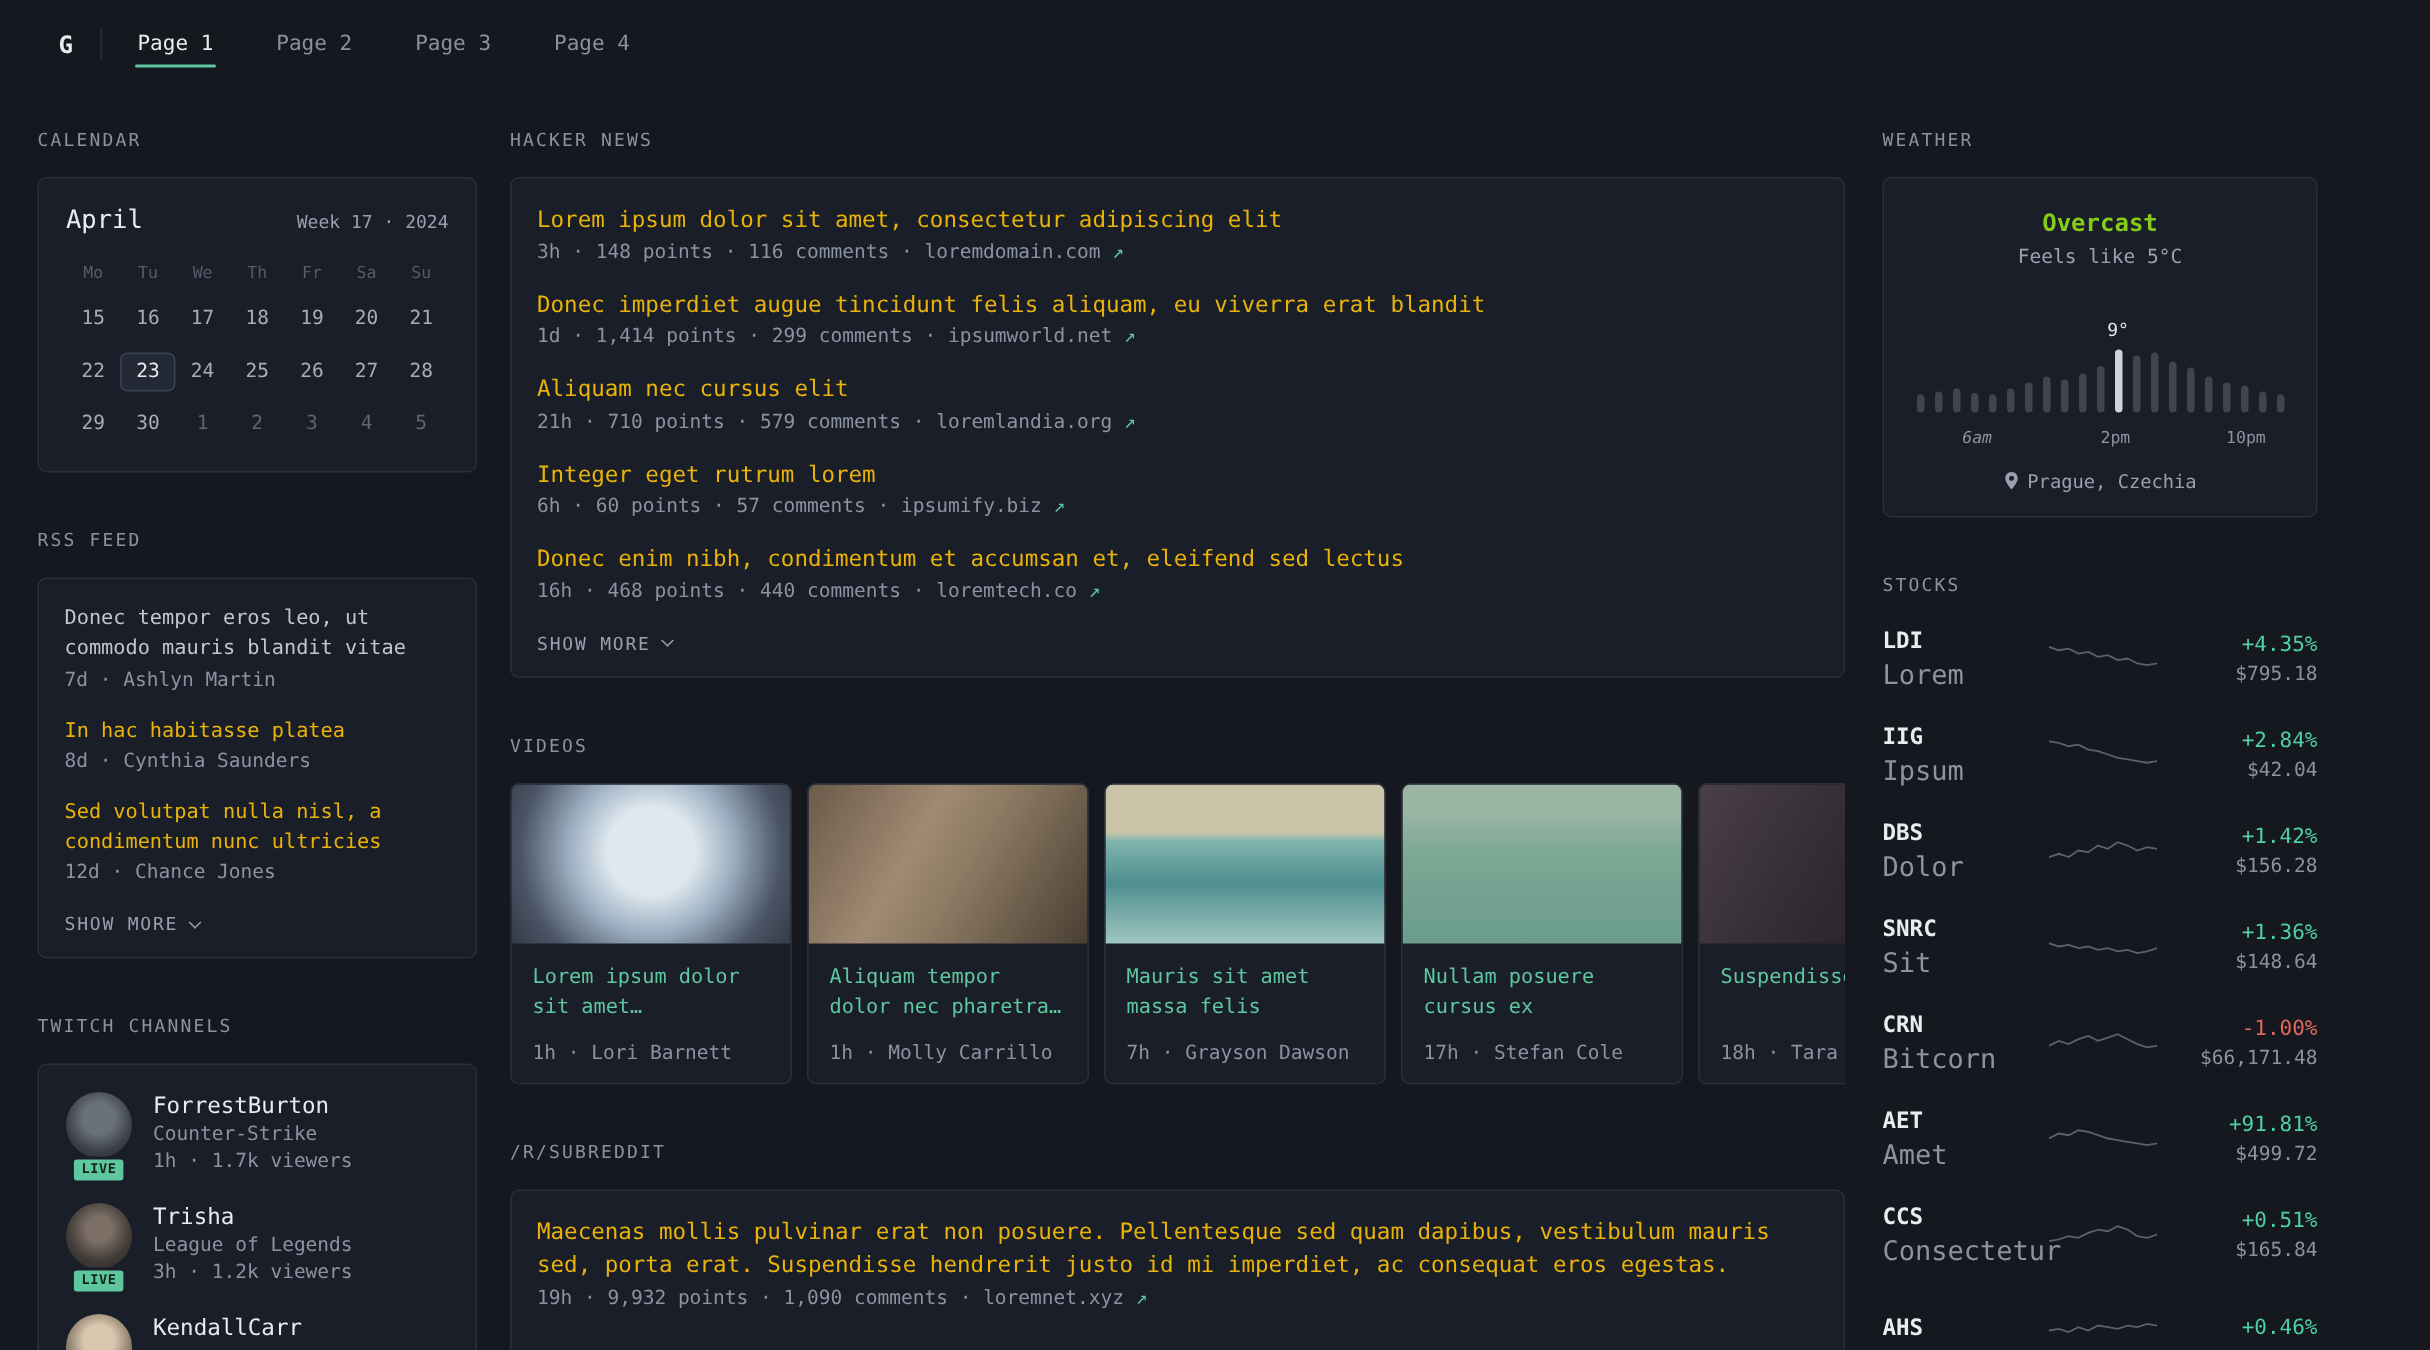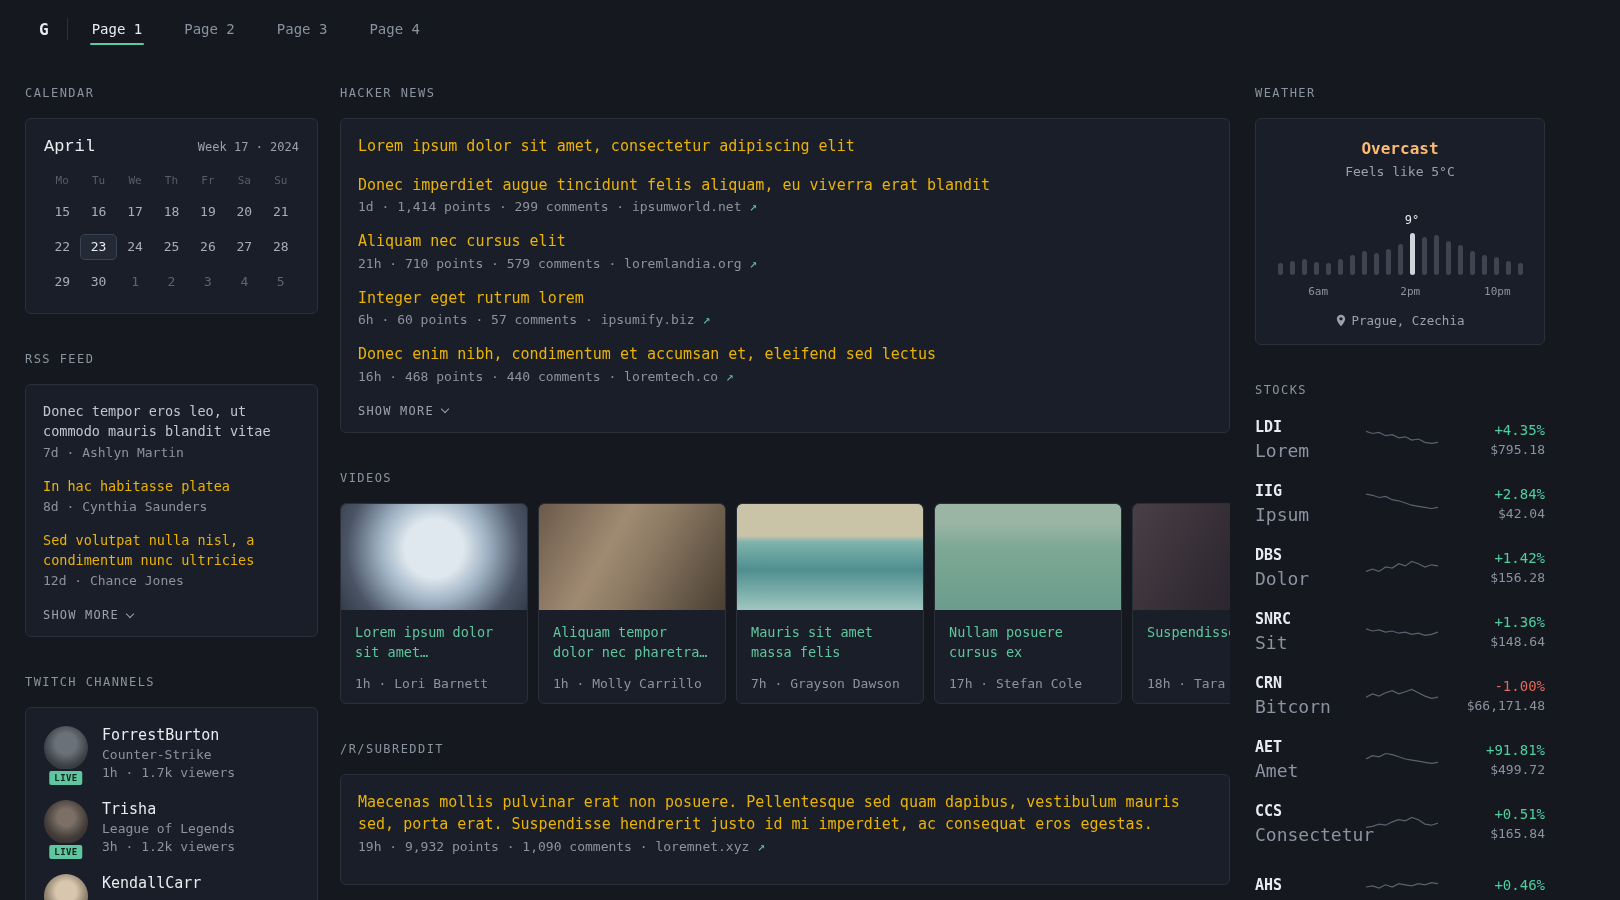--- a/index.html
+++ b/index.html
@@ -27,21 +27,21 @@
   .col-mid   { width:890px; flex:0 0 890px; margin-right:25px; }
   .col-right { width:290px; flex:0 0 290px; }
 
   .widget { margin-bottom:38px; }
   .w-title { font-size:12px; letter-spacing:.12em; color:#8b93a0; margin-bottom:18px; font-weight:normal; }
   .card { background:#1a1e28; border:1px solid #2a2f3a; border-radius:6px; }
 
   
   .cal-card { padding:18px; }
   .cal-head { display:flex; justify-content:space-between; align-items:baseline; margin-bottom:18px; }
-  .cal-month { color:#e8ebef; font-size:17px;font-family:Liberation Mono, monospace; }
+  .cal-month { color:#e8ebef; font-size:17px; }
   .cal-period { color:#9aa1ae; font-size:12px; }
   .cal-grid { display:grid; grid-template-columns:repeat(7,1fr); row-gap:9px; text-align:center; }
   .cal-grid.heads { margin-bottom:12px; }
   .cal-dh { font-size:11px; color:#565d6a; }
   .cal-day { font-size:13px; color:#a7aeb9; height:26px; line-height:26px; }
   .cal-day.muted { color:#5d6472; }
   .cal-day.sel { background:#242936; border:1px solid #3b4252; border-radius:5px; color:#e8ebef; line-height:24px; }
 
   
   .feed-card { padding:16px 17px 14px; }
@@ -76,21 +76,21 @@
   .thumb.t2 { background:linear-gradient(120deg, #6b5a4a 0%, #a08a72 38%, #8d7b64 55%, #4a3f33 100%); }
   .thumb.t3 { background:linear-gradient(to bottom, #c9c3a8 0 30%, #7fb3ad 36%, #4f8f8f 62%, #9fc6c0 100%); }
   .thumb.t4 { background:linear-gradient(to bottom, #9ab5a4 0 18%, #7da895 42%, #6b9c8c 100%); }
   .thumb.t5 { background:linear-gradient(120deg, #4a3f46 0%, #2e2830 55%, #241f26 100%); }
   .video-body { flex:1; display:flex; flex-direction:column; padding:12px 14px; }
   .video-title { color:#5fc79f; font-size:13.5px; line-height:1.55; display:-webkit-box; -webkit-line-clamp:2; -webkit-box-orient:vertical; overflow:hidden; }
   .video-meta { color:#8b93a0; font-size:13px; margin-top:auto; }
 
   
   .weather-card { padding:20px 16px 16px; text-align:center; }
-  .w-cond { color:#fdba74; font-size:16px; font-weight:bold; }
+  .w-cond { color:#84cc16; font-size:16px; font-weight:bold; }
   .w-feels { color:#9aa1ae; font-size:13px; margin-top:6px; }
   .wbars { display:flex; align-items:flex-end; justify-content:center; gap:7px; height:62px; margin-top:34px; }
   .wbar-col { position:relative; display:flex; align-items:flex-end; }
   .wbar { width:5px; border-radius:3px; background:#3f4450; }
   .wbar.cur { background:#cfd4db; }
   .wbar-label { position:absolute; top:-20px; left:50%; transform:translateX(-50%); color:#e8ebef; font-size:12px; white-space:nowrap; }
   .wtimes { position:relative; height:16px; margin-top:10px; }
   .wtime { position:absolute; transform:translateX(-50%); color:#8b93a0; font-size:11px; }
   .w-loc { display:flex; align-items:center; justify-content:center; gap:6px; margin-top:12px; color:#9aa1ae; font-size:12.5px; }
 
@@ -225,20 +225,21 @@
     </div>
   </section>
 
   <section class="col-mid">
 
     <div class="widget">
       <h2 class="w-title">HACKER NEWS</h2>
       <div class="card feed-card">
         <div class="feed-item">
           <a class="feed-title">Lorem ipsum dolor sit amet, consectetur adipiscing elit</a>
+          <div class="feed-meta"><span>3h · 148 points · 116 comments · </span><a class="domain"><span>loremdomain.com</span> <span class="ext">↗</span></a></div>
         </div>
         <div class="feed-item">
           <a class="feed-title">Donec imperdiet augue tincidunt felis aliquam, eu viverra erat blandit</a>
           <div class="feed-meta"><span>1d · 1,414 points · 299 comments · </span><a class="domain"><span>ipsumworld.net</span> <span class="ext">↗</span></a></div>
         </div>
         <div class="feed-item">
           <a class="feed-title">Aliquam nec cursus elit</a>
           <div class="feed-meta"><span>21h · 710 points · 579 comments · </span><a class="domain"><span>loremlandia.org</span> <span class="ext">↗</span></a></div>
         </div>
         <div class="feed-item">
@@ -375,21 +376,21 @@
               <div class="wbar" style="height: 18px;"></div>
             </div>
             <div class="wbar-col">
               <div class="wbar" style="height: 14px;"></div>
             </div>
             <div class="wbar-col">
               <div class="wbar" style="height: 12px;"></div>
             </div>
           </div>
         <div class="wtimes">
-            <span class="wtime" style="left: 18%;">6am</span>
+            <span class="wtime" style="left: 18%; font-style: italic;">6am</span>
             <span class="wtime" style="left: 54%;">2pm</span>
             <span class="wtime" style="left: 88%;">10pm</span>
           </div>
         <div class="w-loc">
           <svg width="10" height="13" viewBox="0 0 12 14">
               <path d="M6 0C3.2 0 1 2.2 1 5c0 3.7 5 9 5 9s5-5.3 5-9c0-2.8-2.2-5-5-5zm0 7a2 2 0 1 1 0-4 2 2 0 0 1 0 4z" fill="#9aa1ae"></path>
             </svg>
           <span>Prague, Czechia</span>
         </div>
       </div>

